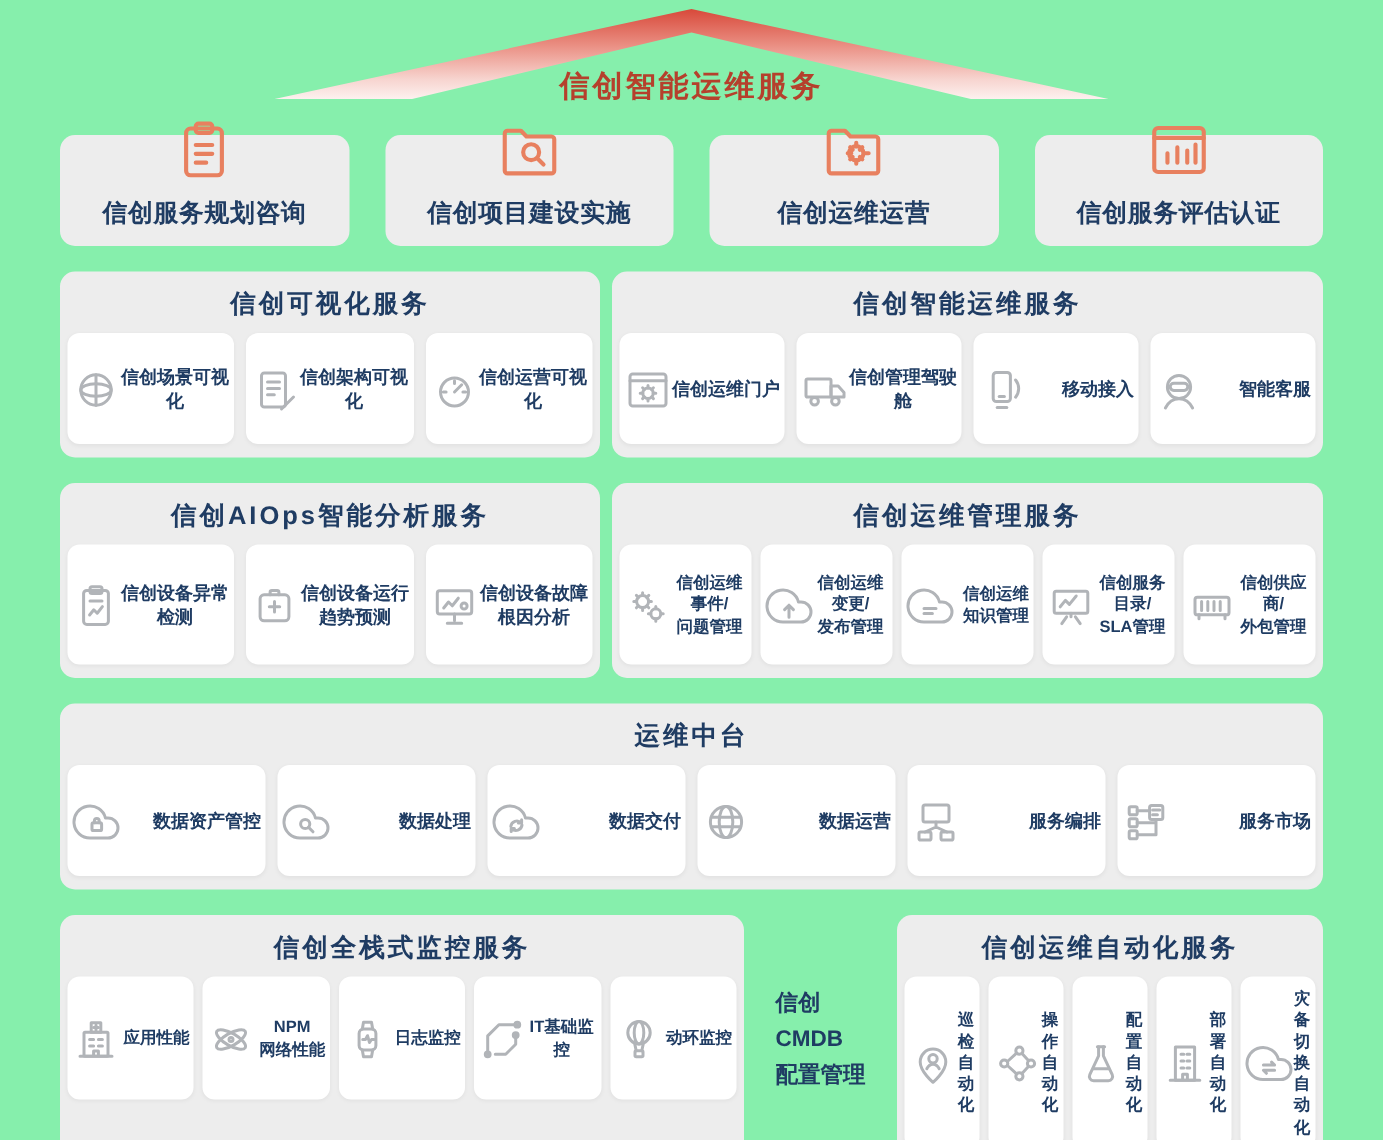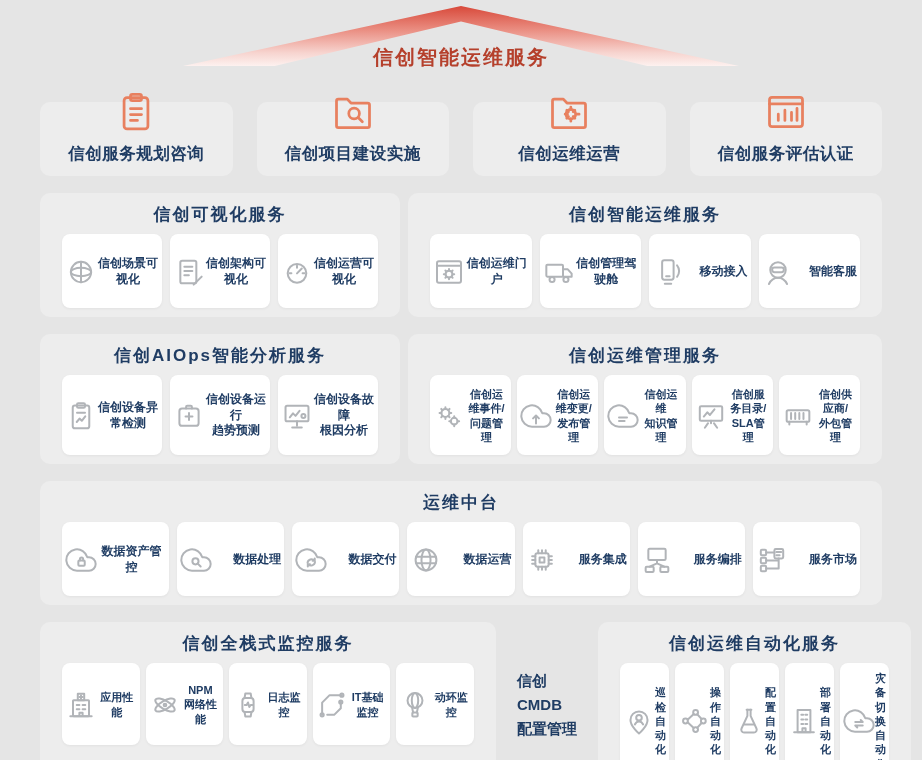--- a/index.html
+++ b/index.html
@@ -1,40 +1,40 @@
 <!DOCTYPE html>
 <html style="--accent-red: #b5402c; --navy: #1f3c63; --panel-gray: #ededed; --icon-orange: #e8805f; --icon-gray: #b1b4b8;"><head>
 <meta charset="utf-8">
 <style>
   html,body { margin:0; padding:0; background:#ffffff; }
-  .page { position:relative; width:922px; height:760px; background:#e5e5e5;
+  .page { position:relative; width:922px; height:760px; background:#86efac;
           font-family:"Liberation Sans","DejaVu Sans",sans-serif; overflow:hidden; }
 
   .roof { position:absolute; top:6px; left:183px; width:556px; height:60px;
           background:linear-gradient(to bottom,#d8493a 0%,#ea8e82 40%,#f7d4cf 78%,#fdf1ef 100%);
           clip-path:polygon(0 100%,50% 0,100% 100%,83.5% 100%,50% 26%,16.5% 100%); }
   .main-title { position:absolute; top:44px; left:0; width:100%; text-align:center;
                 font-size:20px; font-weight:700; letter-spacing:2px;
                 color:var(--accent-red,#b5402c); }
 
   .content { position:absolute; top:90px; left:40px; width:842px;
              display:flex; flex-direction:column; gap:17px; }
   .row { display:flex; gap:8px; }
-  .top-row { gap:24px;margin-top:12px; }
+  .top-row { gap:24px; }
 
   .top-card { flex:1; position:relative; height:74px; border-radius:10px;
               background:var(--panel-gray,#ededed); }
   .tic { position:absolute; top:-12px; left:50%; transform:translateX(-50%);
          width:44px; height:44px; color:var(--icon-orange,#e8805f); }
   .tlabel { position:absolute; bottom:11px; left:0; width:100%; text-align:center;
             font-size:16.5px; font-weight:700; letter-spacing:.5px;
             color:var(--navy,#1f3c63); }
 
   .panel { background:var(--panel-gray,#ededed); border-radius:10px;
-           padding:8px 22px 9px; box-sizing:border-box; }
+           padding:8px 5px 9px; box-sizing:border-box; }
   .ptitle { margin:2px 0 8px; text-align:center; font-size:17px; font-weight:700;
             letter-spacing:2px; color:var(--navy,#1f3c63); }
   .pitems { display:flex; gap:8px; }
   .pitems.tight { gap:6px; }
   .item { flex:1; background:#ffffff; border-radius:8px;
           display:flex; flex-direction:row; align-items:center;
           justify-content:space-between; padding:8px 3px 7px;
           box-shadow:0 1px 3px rgba(0,0,0,.05); box-sizing:border-box; }
   .items-74 .item{min-height:74px} .items-80 .item{min-height:80px} .items-82 .item{min-height:82px}
   .ic { width:32px; height:32px; color:var(--icon-gray,#b1b4b8); flex:none;
@@ -432,26 +432,20 @@
             <div class="ilabel">数据交付</div>
           </div>
           <div class="item">
             <svg class="ic" viewBox="0 0 24 24">
                 <use href="#i-globe-grid"></use>
               </svg>
             <div class="ilabel">数据运营</div>
           </div>
           <div class="item">
             <svg class="ic" viewBox="0 0 24 24">
-                <use href="#i-chip"></use>
-              </svg>
-            <div class="ilabel">服务集成</div>
-          </div>
-          <div class="item">
-            <svg class="ic" viewBox="0 0 24 24">
                 <use href="#i-monitor-nodes"></use>
               </svg>
             <div class="ilabel">服务编排</div>
           </div>
           <div class="item">
             <svg class="ic" viewBox="0 0 24 24">
                 <use href="#i-server-share"></use>
               </svg>
             <div class="ilabel">服务市场</div>
           </div>

